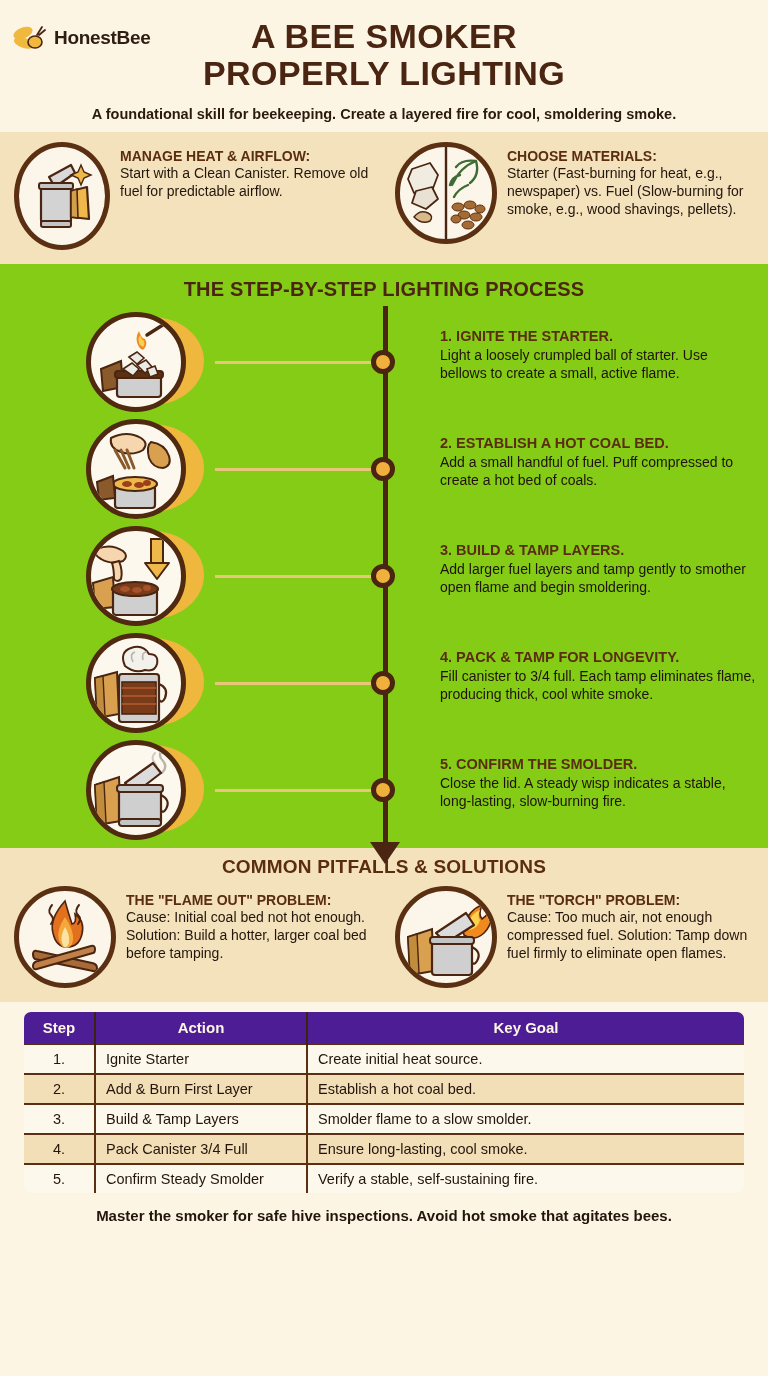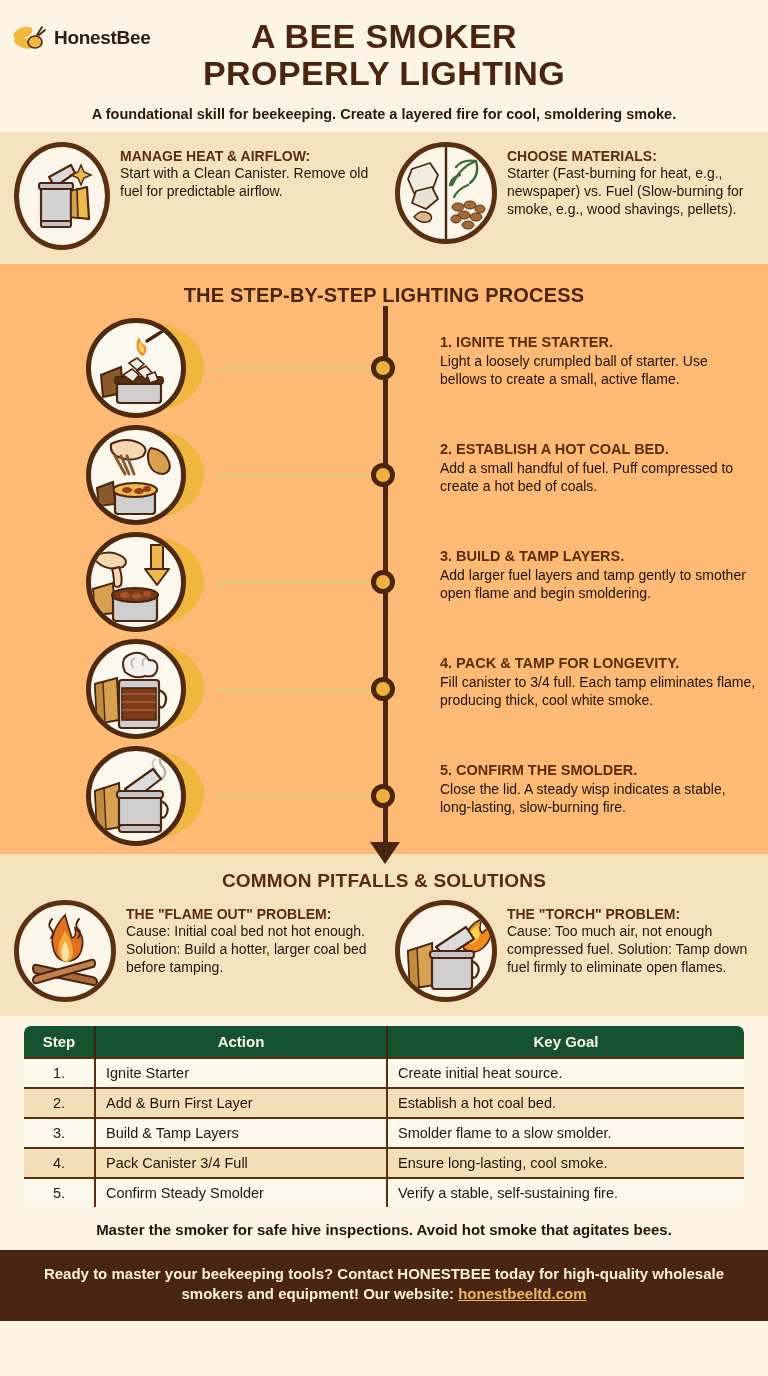--- a/index.html
+++ b/index.html
@@ -55,21 +55,21 @@
     background: #fcf6ea;
     position: relative;
     overflow: hidden;
   }
   .circ.round { width: 102px; height: 102px; border-radius: 50%; }
   .band-txt { padding-top: 6px; }
   .band-head { font-size: 14px; font-weight: bold; color: #5a2d10; line-height: 1.25; }
   .band-body { font-size: 14px; color: #23150b; line-height: 1.28; font-weight: 500; }
 
   
-  .steps-sec { background: #fdba74; padding: 20px 0 4px 0; position: relative; }
+  .steps-sec { background: #84cc16; padding: 14px 0 4px 0; position: relative; }
   .steps-title {
     text-align: center; font-size: 20px; font-weight: bold;
     color: #4a2511; letter-spacing: 0.2px; margin-bottom: 8px;
   }
   .timeline {
     position: absolute; left: 383px; top: 42px; width: 5px; height: 542px;
     background: #4a2511;
   }
   .tl-arrow {
     position: absolute; left: 370px; top: 578px;
@@ -103,34 +103,34 @@
     background: #f0b03c; border: 5px solid #4a2511; z-index: 3;
   }
   .step-txt { position: absolute; left: 440px; top: 18px; width: 318px; }
   .step-head { font-size: 14.5px; font-weight: bold; color: #5a2d10; line-height: 1.3; }
   .step-body { font-size: 14px; color: #20130a; line-height: 1.3; font-weight: 500; }
 
   
   .tbl-wrap { padding: 8px 22px 0 22px; background: #fcf5e4; }
   table { width: 100%; border-collapse: collapse; border: 2px solid #5b3012; border-radius: 9px; overflow: hidden; }
   thead th {
-    background: #14532d; color: #fdf6e3;
+    background: #4c1d95; color: #fdf6e3;
     font-size: 15px; font-weight: bold; padding: 7px 4px; text-align: center;
     border-right: 2px solid #3d2212;
   }
   thead th:last-child { border-right: none; }
   tbody td {
     font-size: 14.5px; padding: 6px 10px; color: #23150b; font-weight: 500;
     border-top: 2px solid #5b3012; border-right: 2px solid #5b3012;
   }
   tbody td:last-child { border-right: none; }
   tbody tr:nth-child(odd) { background: #fdf8ec; }
   tbody tr:nth-child(even) { background: #f2dfb8; }
   td.c-step { text-align: center; width: 72px; }
-  td.c-action { width: 292px; }
+  td.c-action { width: 212px; }
 
   
   .closing {
     text-align: center; font-size: 15px; font-weight: bold;
     color: #23150b; padding: 12px 10px 12px 10px; background: #fcf5e4;
   }
   .cta {
     background: #4a2511; color: #fdf1de; text-align: center;
     font-size: 15px; font-weight: bold; line-height: 1.38; padding: 14px 24px 16px 24px;
   }
@@ -335,21 +335,21 @@
       </div>
       <div class="connector"></div>
       <div class="node"></div>
       <div class="step-txt">
         <div class="step-head">5. CONFIRM THE SMOLDER.</div>
         <div class="step-body">Close the lid. A steady wisp indicates a stable, long-lasting, slow-burning fire.</div>
       </div>
     </div>
   </div>
 
-  <div class="band" style="padding-top:16px;">
+  <div class="band" style="padding-top:8px;">
     <div class="band-title">COMMON PITFALLS &amp; SOLUTIONS</div>
     <div class="band-cols">
       <div class="band-col">
         <div class="circ round">
           <svg width="92" height="92" viewBox="0 0 92 92">
             <path d="M46 10 q-16 18 -12 32 q3 14 14 14 q12 0 15 -13 q3 -13 -7 -20 q2 9 -3 10 q-4 -12 -7 -23 z" fill="#e2701e" stroke="#4a2511" stroke-width="1.6"></path>
             <path d="M46 26 q-9 13 -6 23 q2 8 7 8 q6 0 7 -8 q1 -10 -8 -23 z" fill="#f5a83a"></path>
             <path d="M46 36 q-5 9 -3 15 q1 5 3 5 q3 0 4 -5 q1 -7 -4 -15 z" fill="#fbe3a6"></path>
             <path d="M33 14 q-5 6 -1 10 q4 4 0 9 M60 14 q-5 6 -1 10 q4 4 0 9" stroke="#4a2511" stroke-width="2" fill="none" stroke-linecap="round"></path>
             <path d="M16 68 L74 80 q4 1 4 -3 q0 -4 -5 -5 L18 60 q-4 -1 -4 3 q0 4 2 5 z" fill="#a86a38" stroke="#4a2511" stroke-width="2"></path>
@@ -416,17 +416,14 @@
           <td class="c-step">5.</td>
           <td class="c-action">Confirm Steady Smolder</td>
           <td>Verify a stable, self-sustaining fire.</td>
         </tr>
       </tbody>
     </table>
   </div>
 
   <div class="closing">Master the smoker for safe hive inspections. Avoid hot smoke that agitates bees.</div>
 
-  <div class="cta">
-    <span>Ready to master your beekeeping tools? Contact HONESTBEE today for high-quality wholesale smokers and equipment! Our website: </span><span class="link">honestbeeltd.com</span>
-  </div>
 
 </div>
 
 </body></html>

